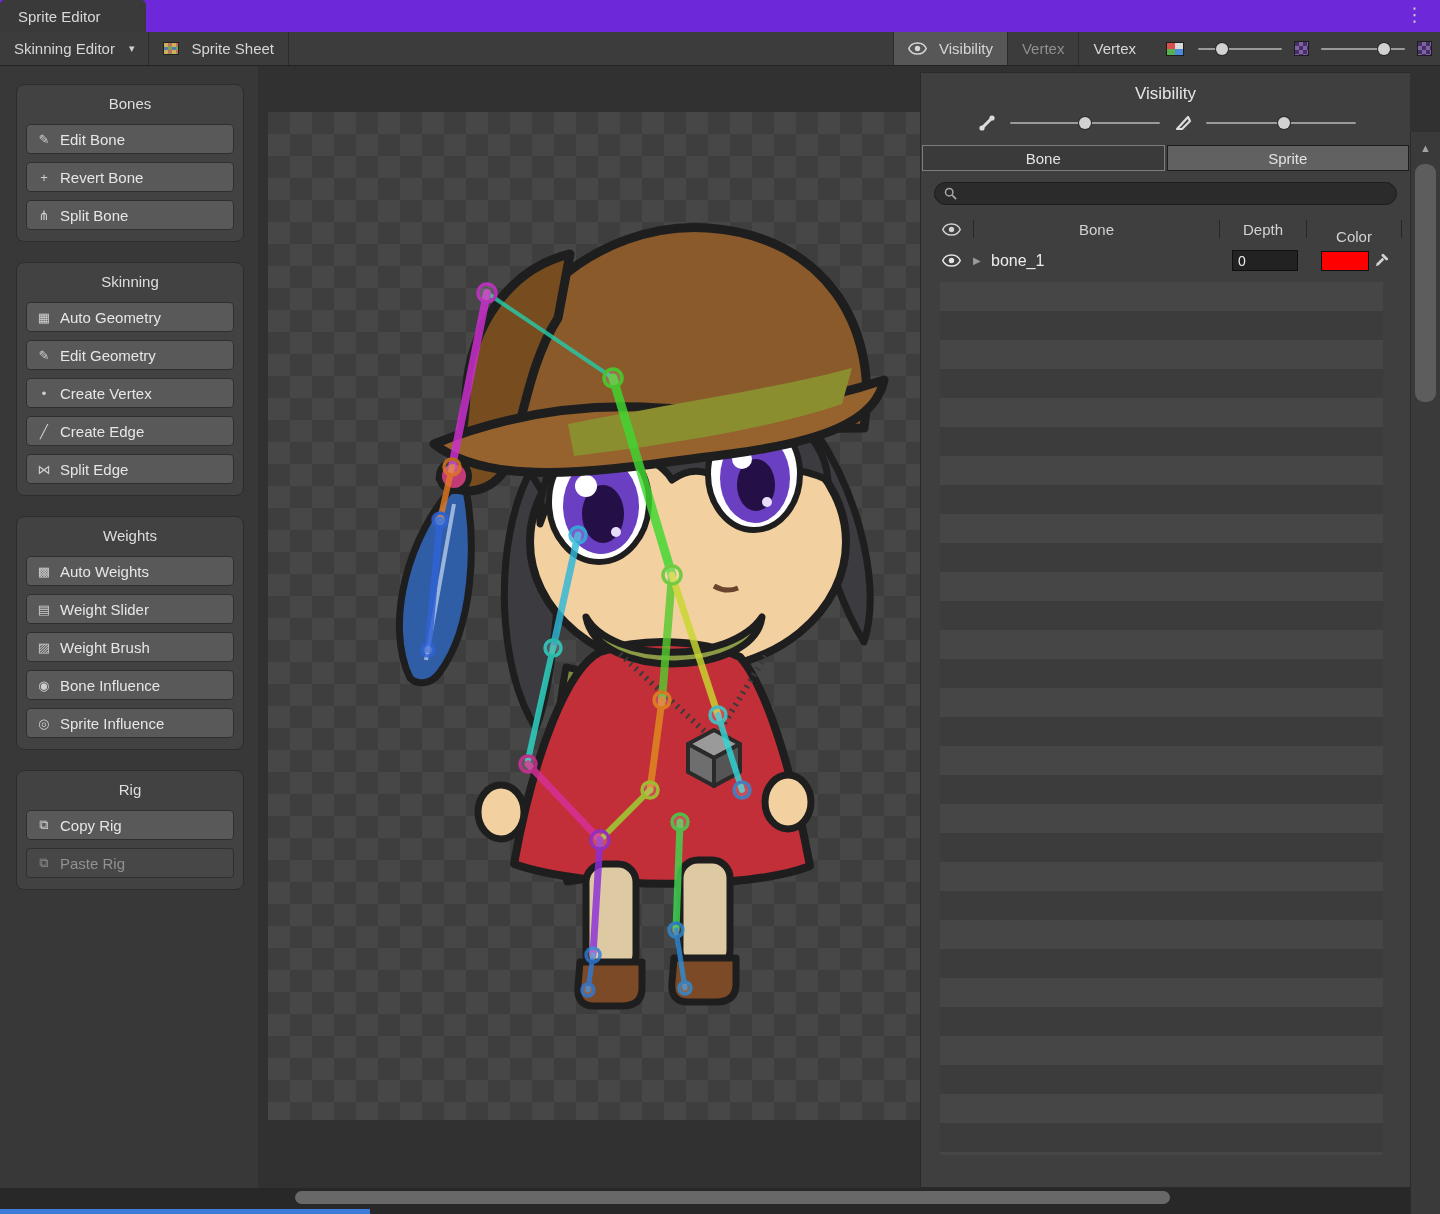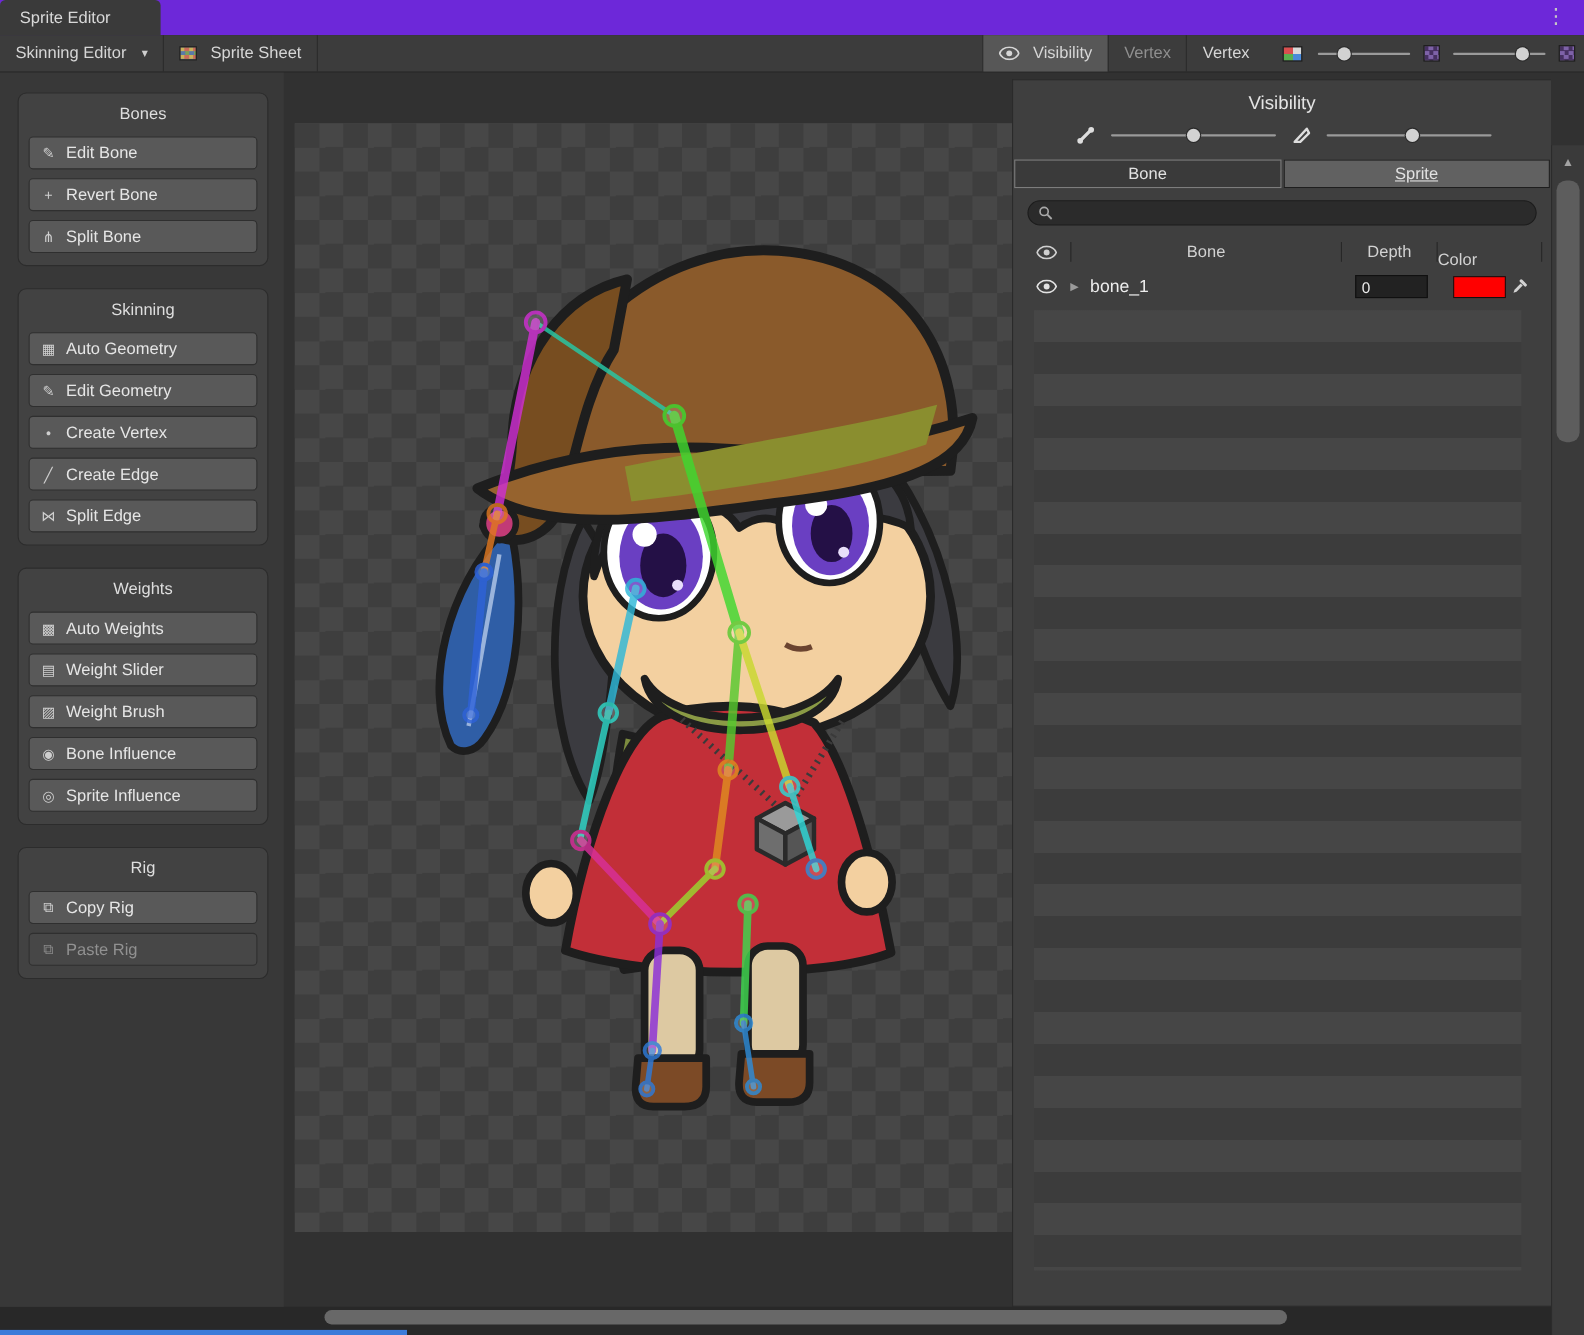--- a/index.html
+++ b/index.html
@@ -68,30 +68,30 @@
     position:absolute; top:6px; right:30px; width:490px; height:1116px;
     background:#3f3f3f; border:1px solid #2a2a2a; border-right:none;
   }
   .vis-title { text-align:center; padding:11px 0 9px; font-size:17px; color:#e4e4e4; }
   .vis-sliders { display:flex; align-items:center; justify-content:center; gap:12px; padding:0 14px 12px; }
   .vs-icon { width:22px; height:20px; flex:none; display:flex; align-items:center; justify-content:center; }
   .vp-slider { width:150px; }
   .vis-tabs { display:flex; gap:2px; padding:0 1px; }
   .vtab { flex:1; height:26px; display:flex; align-items:center; justify-content:center; font-size:15px; border:1px solid #1e1e1e; color:#e2e2e2; }
   .vtab.selected { background:#3a3a3a; border-color:#7d7d7d; }
-  .vtab.unselected { background:#616161;text-decoration:underline; }
+  .vtab.unselected { background:#616161; }
   .vis-search { margin:11px 13px 9px; height:23px; background:#2b2b2b; border:1px solid #1c1c1c; border-radius:12px; display:flex; align-items:center; padding:0 9px; gap:6px; }
   .vis-search input { flex:1; background:transparent; border:none; outline:none; color:#dddddd; font-size:14px; font-family:"Liberation Sans",sans-serif; }
   .vis-thead, .vis-row { display:flex; align-items:center; padding:0 8px; }
   .vis-thead { height:30px; font-size:15px; color:#d2d2d2; }
   .vis-row { height:33px; }
   .col-eye { width:44px; display:flex; justify-content:center; flex:none; }
   .col-bone { flex:1; text-align:center; }
   .col-depth { width:86px; text-align:center; flex:none; }
-  .col-color { width:94px; text-align:left; flex:none;margin-top:15px; }
+  .col-color { width:94px; text-align:center; flex:none;margin-top:15px; }
   .vsep { width:1px; height:18px; background:#272727; flex:none; }
   .row-arrow { width:18px; font-size:10px; color:#9b9b9b; flex:none; }
   .row-name { flex:1; text-align:left; font-size:16px; color:#ededed; }
   .depth-cell { width:86px; display:flex; justify-content:center; flex:none; }
   .depth-cell input { width:66px; height:21px; background:#222222; border:1px solid #101010; color:#ececec; font-size:14px; padding:0 5px; font-family:"Liberation Sans",sans-serif; }
   .color-cell { width:94px; display:flex; align-items:center; justify-content:center; gap:5px; flex:none; }
   .color-chip { width:48px; height:20px; border:1px solid #111; }
   .vis-stripes { margin:5px 27px 0 19px; height:873px;
     background:repeating-linear-gradient(to bottom, #464646 0 29px, #3c3c3c 29px 58px); }
   

